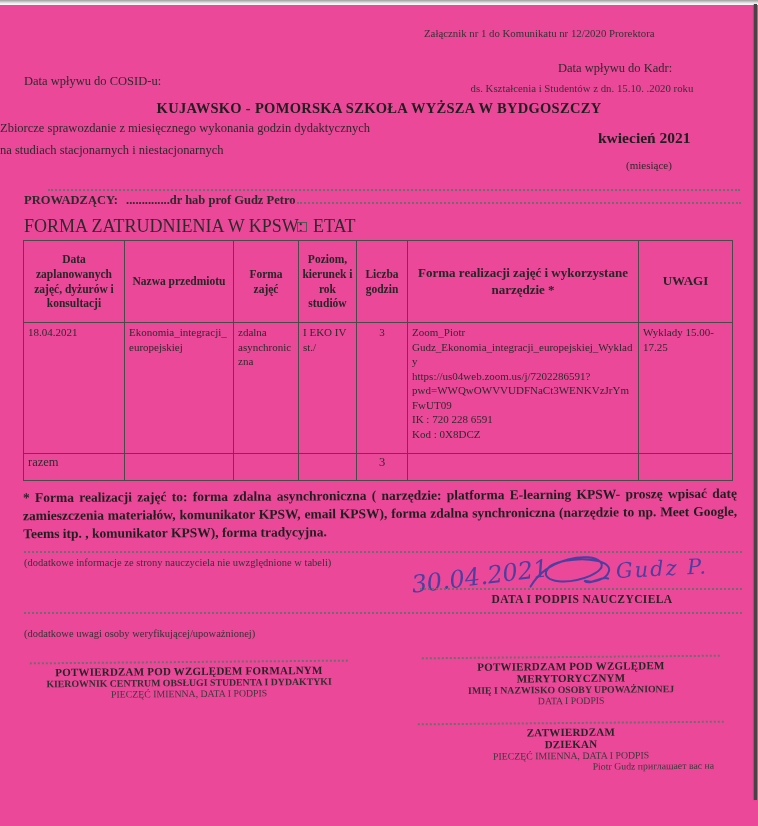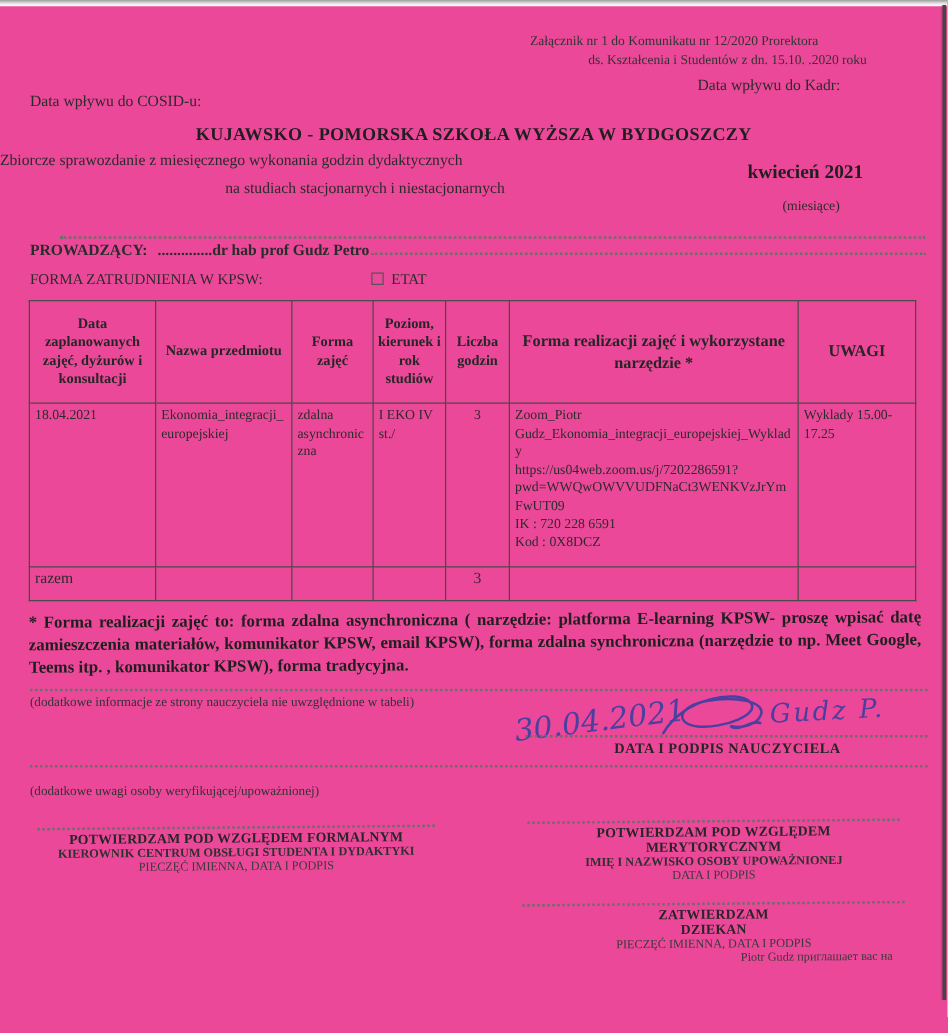--- a/index.html
+++ b/index.html
@@ -9,34 +9,34 @@
     font-family:"Liberation Serif","DejaVu Serif",serif;
     color:#2b2b2b;
   }
   .abs{position:absolute;}
   .scan-top{top:0;left:0;width:758px;height:5px;
     background:linear-gradient(to bottom,#9e9e9e,#e9e9e9 60%,#fefdfc);}
   .scan-right{top:4px;right:1px;width:3px;height:796px;background:#454545;
     box-shadow:-1px 0 1px rgba(0,0,0,.18);}
   .dotline{border-bottom:2px dotted #6d6d6d;height:0;}
   .attachment{left:424px;top:26px;width:316px;font-size:10.8px;color:#333;line-height:1.35;}
-  .attachment .l2{text-align:center;}
+  .attachment .l2{text-align:center;margin-top:40px;}
   .date-kadr{left:558px;top:61px;font-size:12.5px;}
   .date-cosid{left:24px;top:74px;font-size:12.5px;}
   .title{left:0;top:100px;width:758px;text-align:center;font-weight:bold;
     font-size:14.5px;letter-spacing:.3px;color:#1f1f1f;}
   .subtitle1{left:0;top:121px;width:758px;text-align:left;font-size:12.5px;}
   .subtitle2{left:0;top:143px;width:612px;padding-right:28px;box-sizing:border-box;
-    text-align:center;font-size:12.5px;}
+    text-align:left;font-size:12.5px;}
   .month{left:598px;top:129px;font-size:15.5px;font-weight:bold;color:#1f1f1f;}
   .month-label{left:626px;top:159px;font-size:11px;}
   .lect-row{left:24px;top:193px;width:717px;display:flex;align-items:baseline;
     font-size:12.5px;font-weight:bold;white-space:nowrap;}
   .lect-fill{flex:1;border-bottom:2px dotted #6d6d6d;margin:0 0 3px 2px;}
-  .empl-row{left:24px;top:216px;width:717px;font-size:12px;}
+  .empl-row{left:24px;top:216px;width:717px;font-size:18px;}
   .empl-opt1{position:absolute;left:261px;top:0;margin-left:12px;}
   .empl-opt2{position:absolute;left:354px;top:0;}
   .cbx{display:inline-block;width:8px;height:8px;border:1.2px solid #555;
     margin-right:6px;vertical-align:middle;position:relative;top:-1px;}
   table.sched{position:absolute;left:23px;top:240px;width:709px;
     border-collapse:collapse;table-layout:fixed;border:1.6px solid #3c3c3c;}
   table.sched td,table.sched th{border:1px solid #4a4a4a;overflow:hidden;}
   th.hcell{font-weight:bold;font-size:11.5px;line-height:1.3;text-align:center;
     vertical-align:middle;padding:3px 2px;height:75px;color:#262626;}
   th.hcell.big{font-size:13px;}

